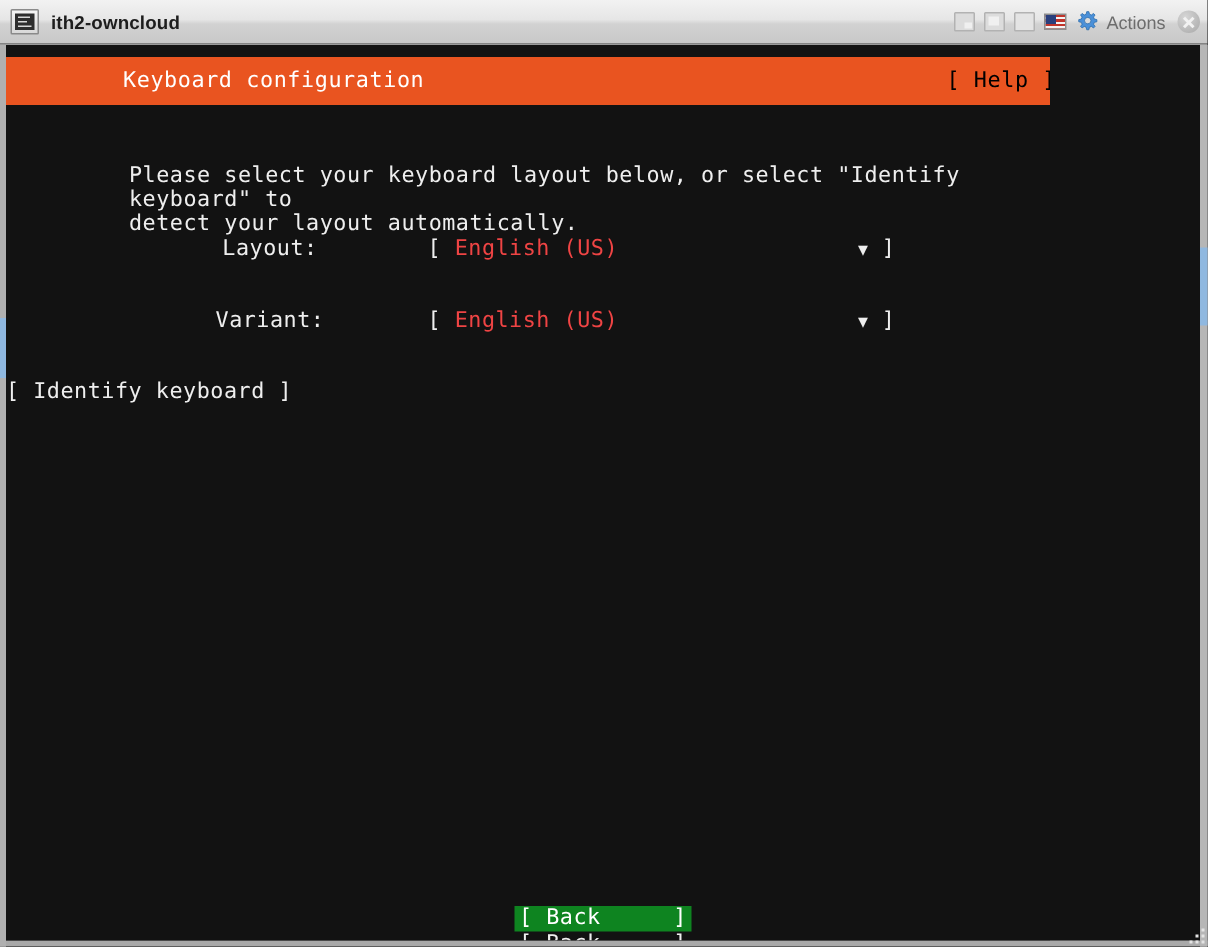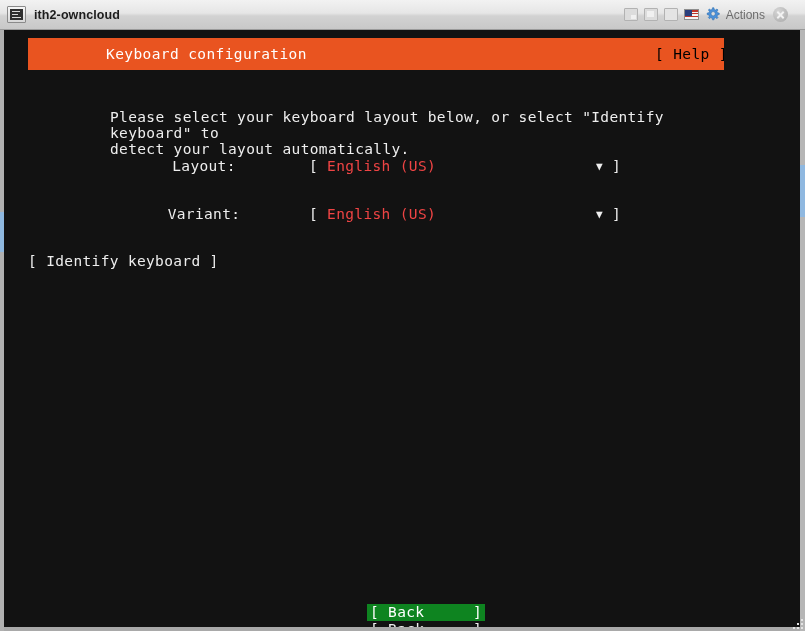--- a/index.html
+++ b/index.html
@@ -68,21 +68,21 @@
     letter-spacing: 0.1px;
     white-space: nowrap;
     text-align: right;
   }
 
   .titlebar-right {
     margin-left: auto;
     display: flex;
     align-items: center;
     gap: 6px;
-    padding-right: 17px;
+    padding-right: 5px;
   }
   .wctrl {
     width: 12px;
     height: 11px;
     border: 1px solid #b2b2b2;
     background: #dcdcdc;
     position: relative;
     border-radius: 1px;
   }
   .wctrl.a::after {
@@ -171,21 +171,20 @@
     border-bottom: 4px solid #a9a9a9;
     overflow: hidden;
   }
   .console-inner {
     position: absolute;
     left: 0; top: 0;
     width: 696px;
     height: 597px;
     background: #121212;
     overflow: hidden;
-    margin-left: 24px;
   }
 
   
   .tui-header {
     position: absolute;
     left: 0;
     top: 8px;
     width: 796px;
     height: 32px;
     background: #e95420;

